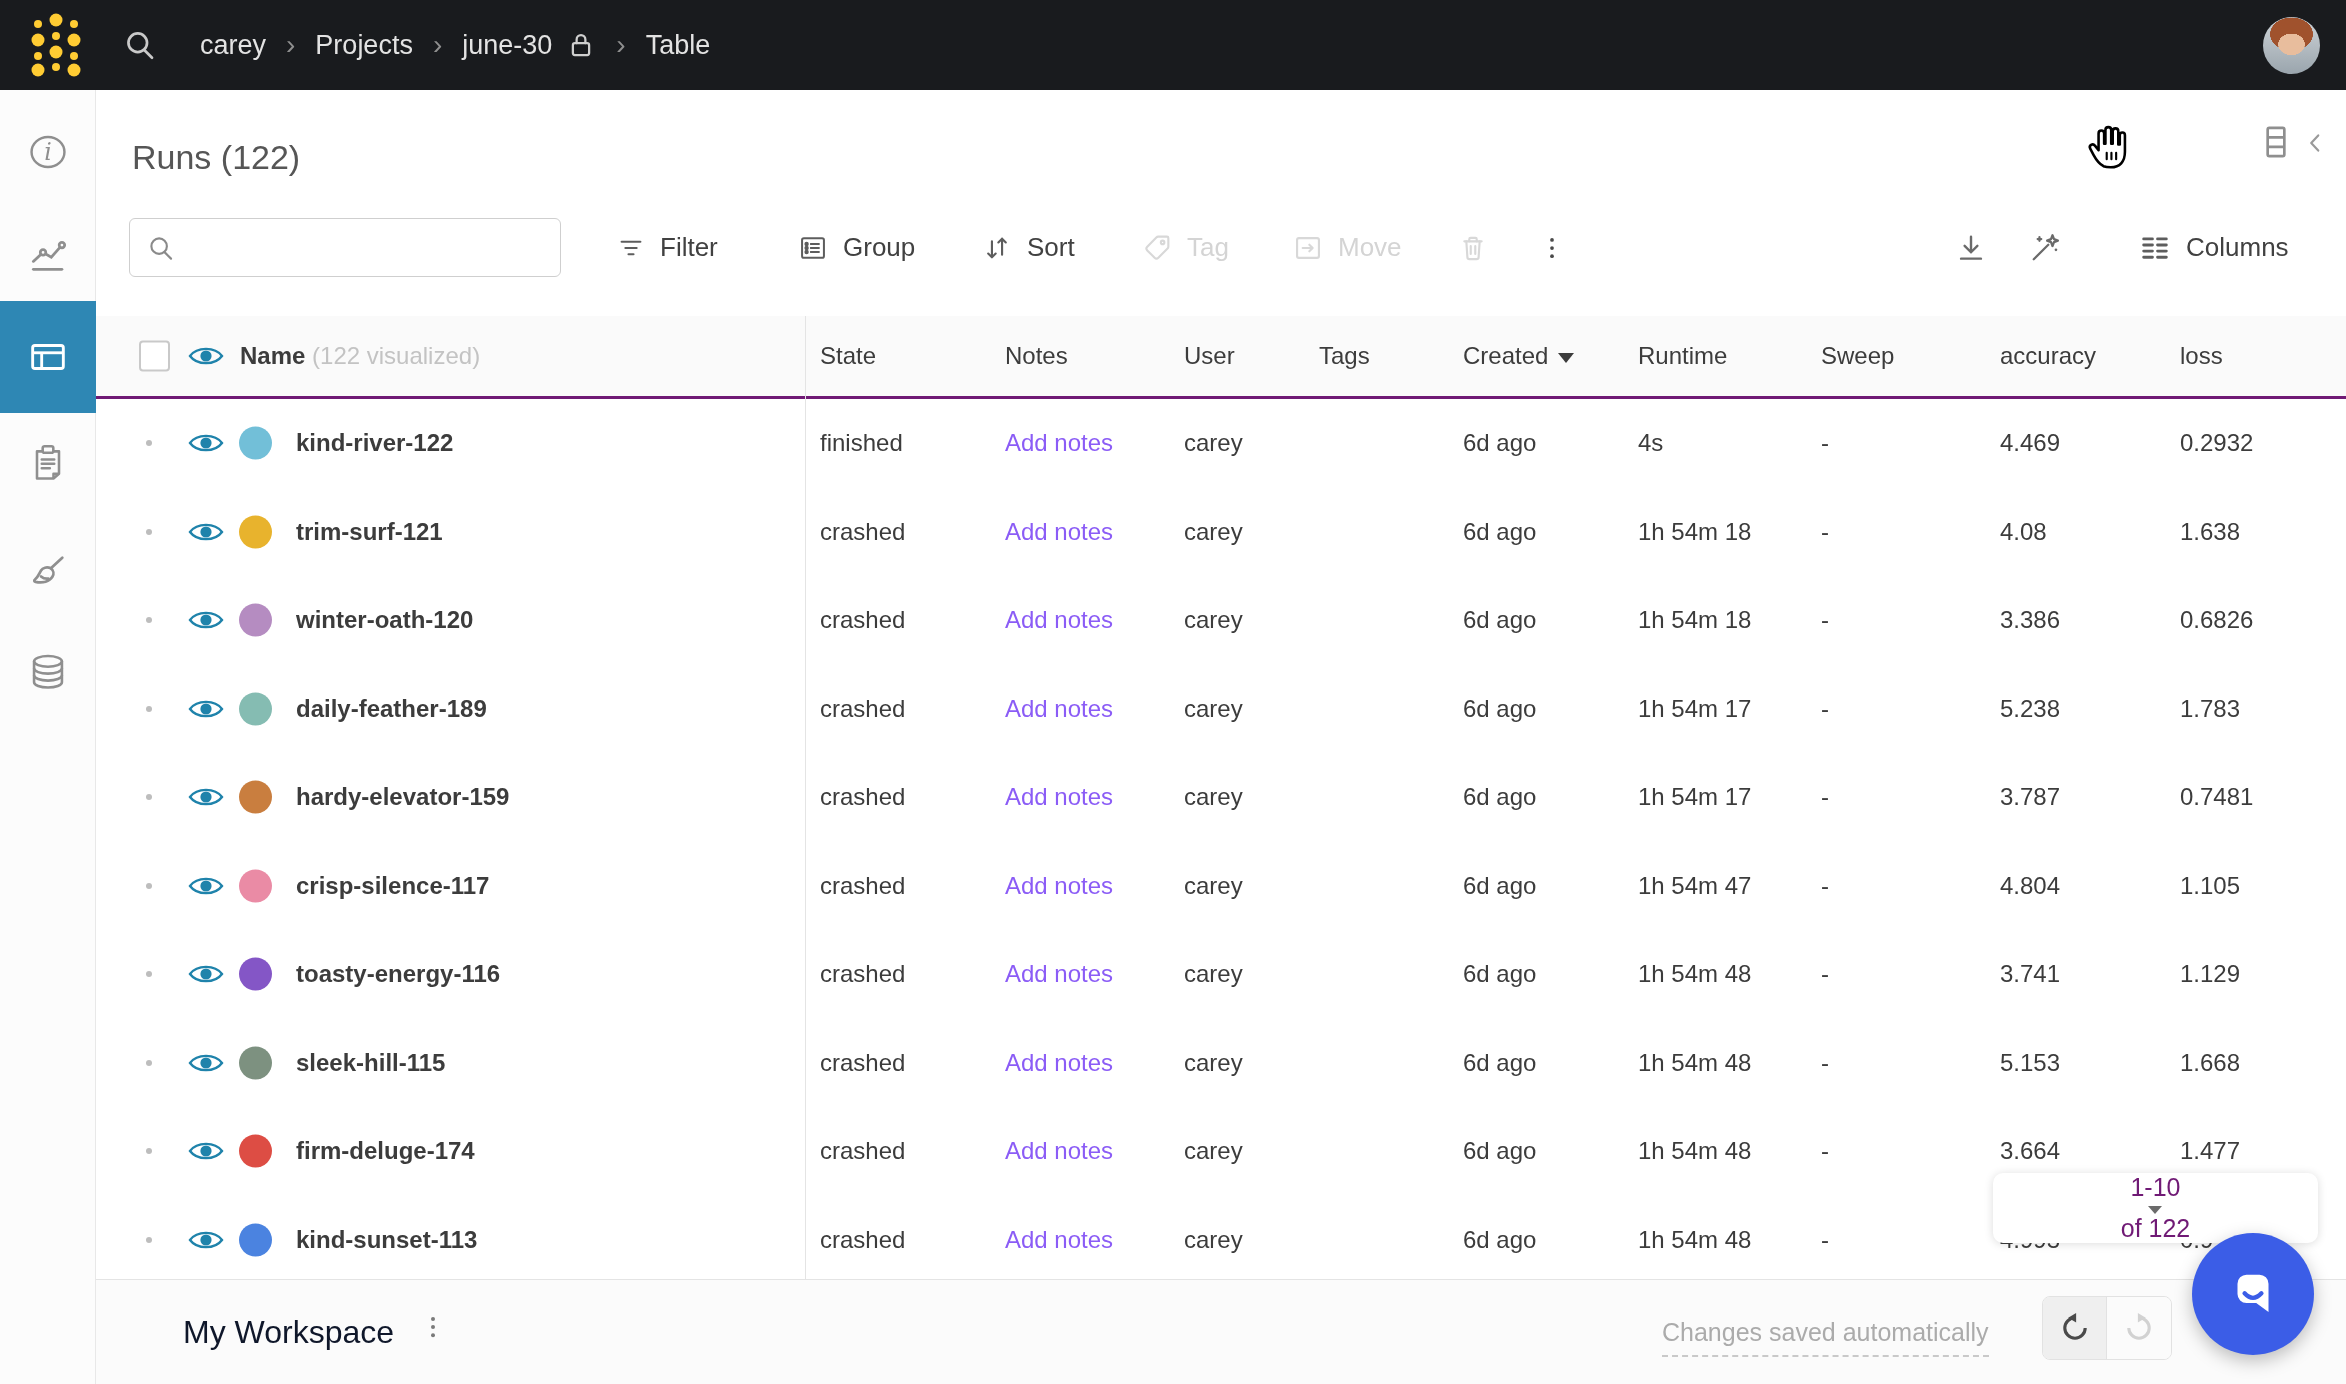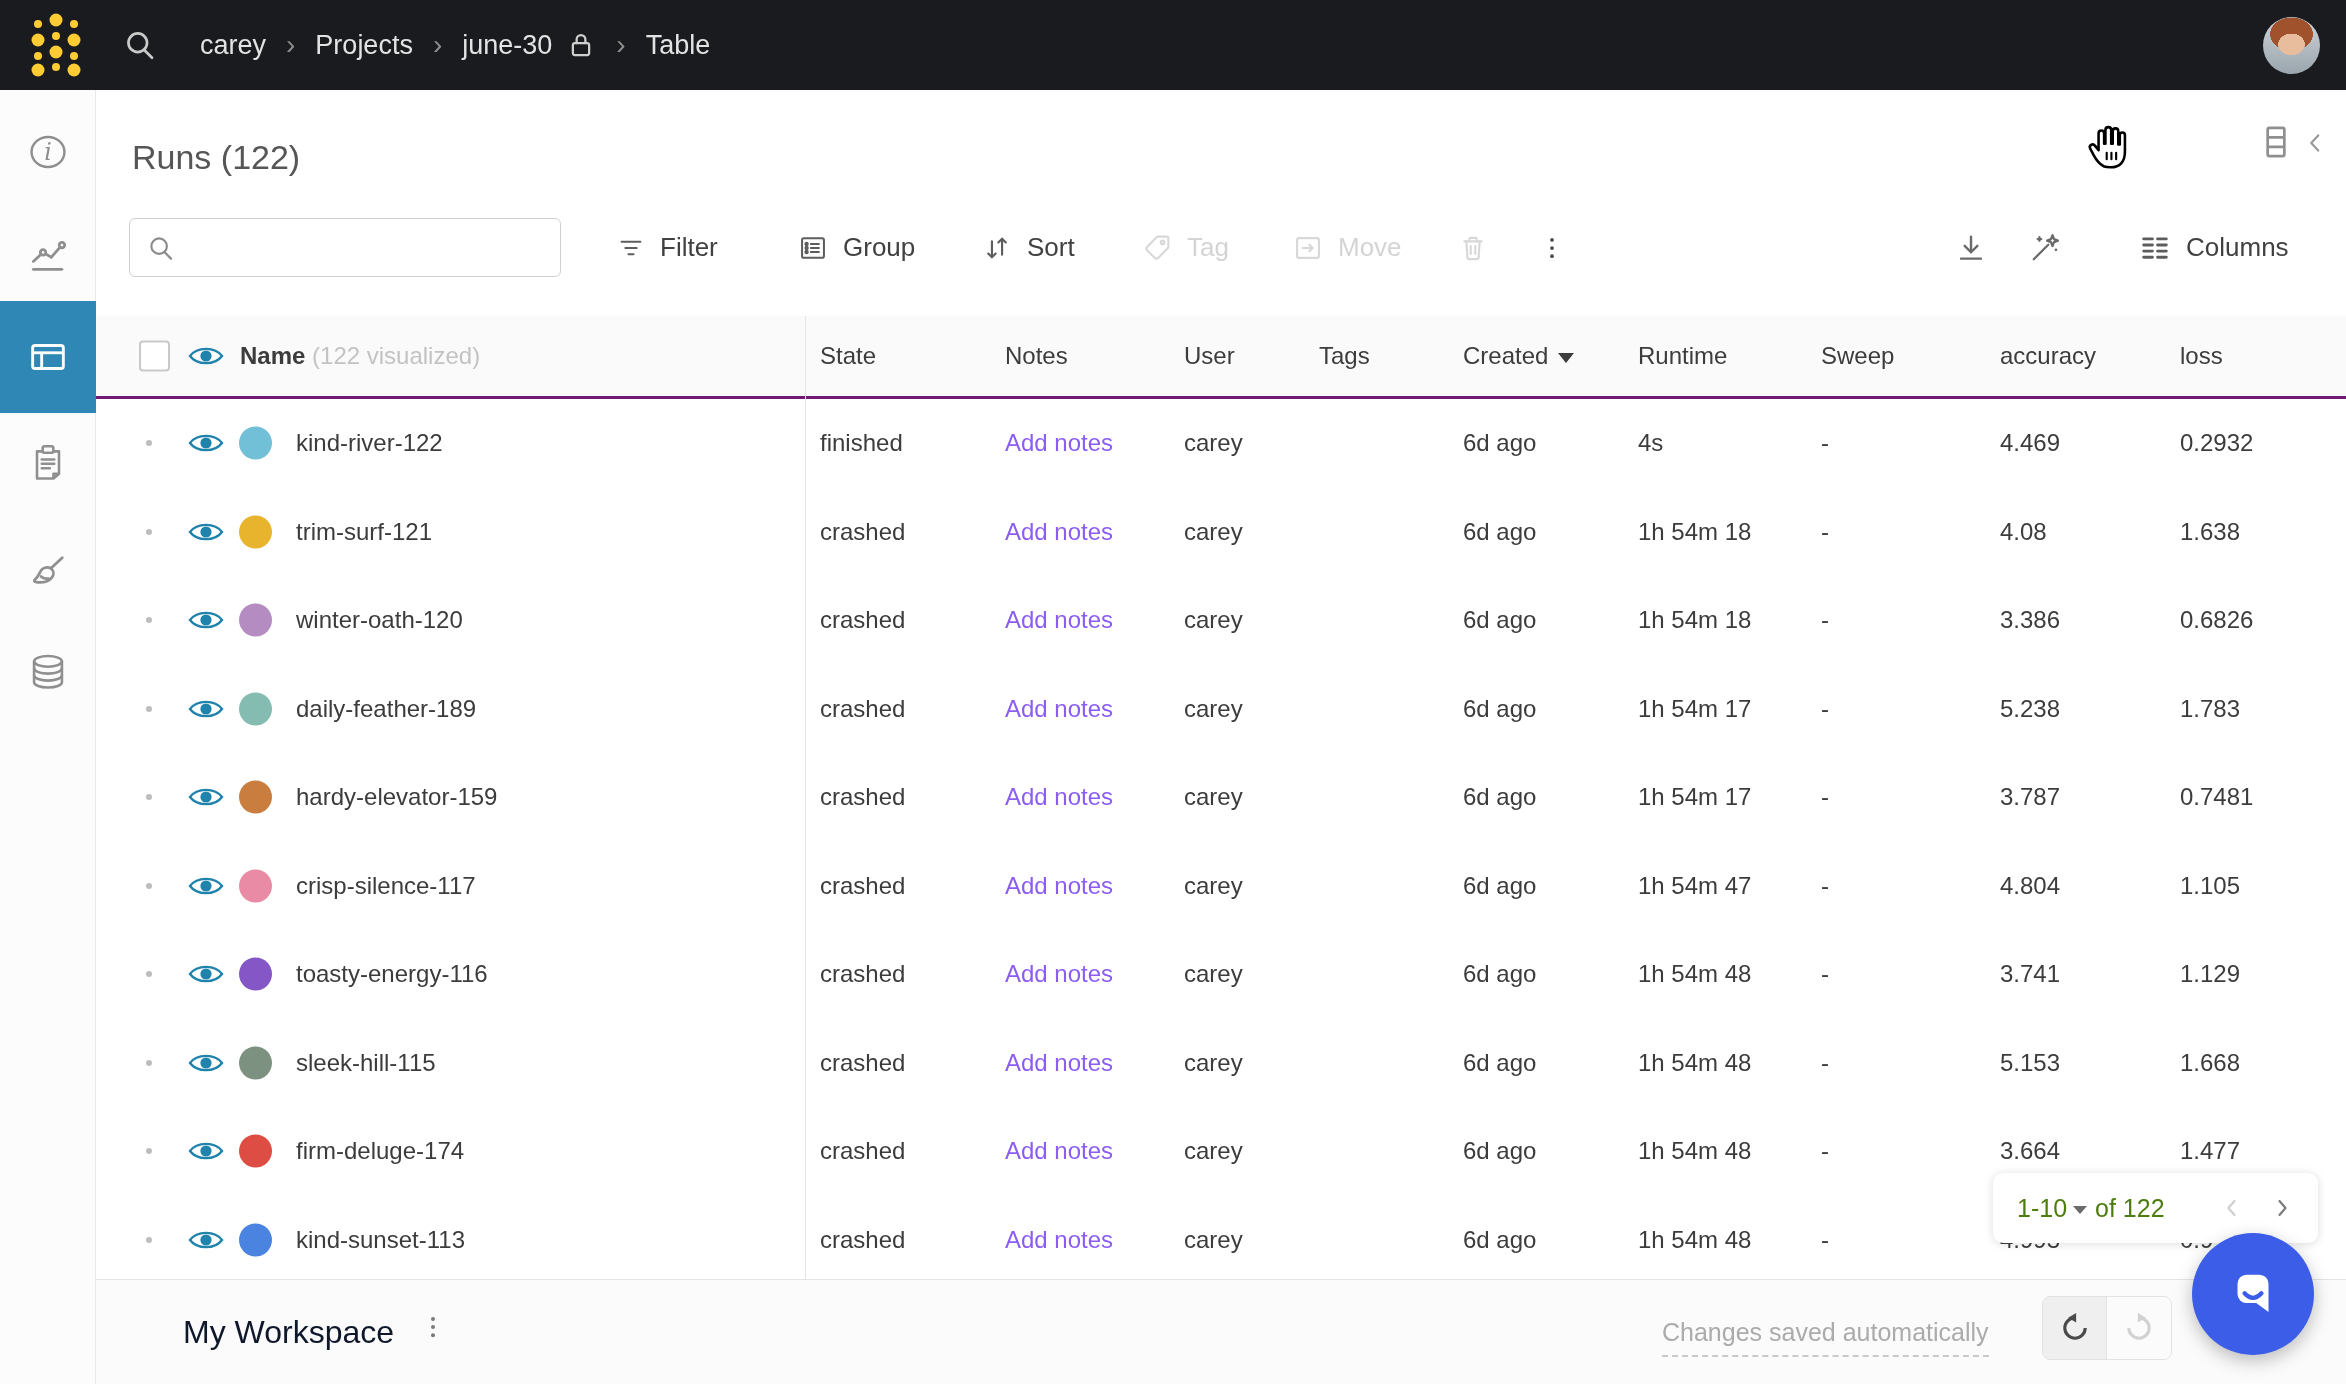--- a/index.html
+++ b/index.html
@@ -74,26 +74,26 @@
   .c-user{left:1088px} .c-tags{left:1223px} .c-created{left:1367px}
   .c-runtime{left:1542px} .c-sweep{left:1725px} .c-accuracy{left:1904px} .c-loss{left:2084px}
   .thead .c-notes { color:#3c3c3c; }
 
   .tbody { position:absolute; left:0; top:309px; width:2250px; height:880px; }
   .row { position:relative; width:2250px; height:88.5px; }
   .dot-handle { position:absolute; left:50px; top:50%; transform:translateY(-50%);
     width:6px; height:6px; border-radius:50%; background:#bdbdbd; }
   .run-dot { position:absolute; left:143px; top:50%; transform:translateY(-50%);
     width:33px; height:33px; border-radius:50%; }
-  .c-name { left:200px; cursor:pointer; }
+  .c-name { left:200px; cursor:pointer;font-weight:bold; }
 
   
   .pagination { position:absolute; left:1897px; top:1083px; width:325px; height:70px;
     background:#fff; border-radius:10px; box-shadow:0 1px 10px rgba(0,0,0,0.14);
-    display:flex; align-items:center; padding:0 24px; z-index:5; font-size:25px; color:#4d7c0f; }
+    display:flex; align-items:center; padding:0 24px; z-index:5; font-size:25px; color:#701a75;flex-direction:column; }
   .pg-caret { display:inline-block; width:0; height:0; margin:4px 8px 0 6px;
     border-left:7px solid transparent; border-right:7px solid transparent;
     border-top:8px solid #6b6b6b; }
   .pg-prev { margin-left:auto; color:#cfcfcf; }
   .pg-next { margin-left:26px; color:#7d7d7d; }
 
   
   .bottombar { position:absolute; left:96px; top:1279px; width:2250px; height:105px;
     background:#fbfbfb; border-top:1px solid #e4e4e4; }
   .workspace { position:absolute; left:87px; top:34px; font-size:32px; color:#0f172a; }

